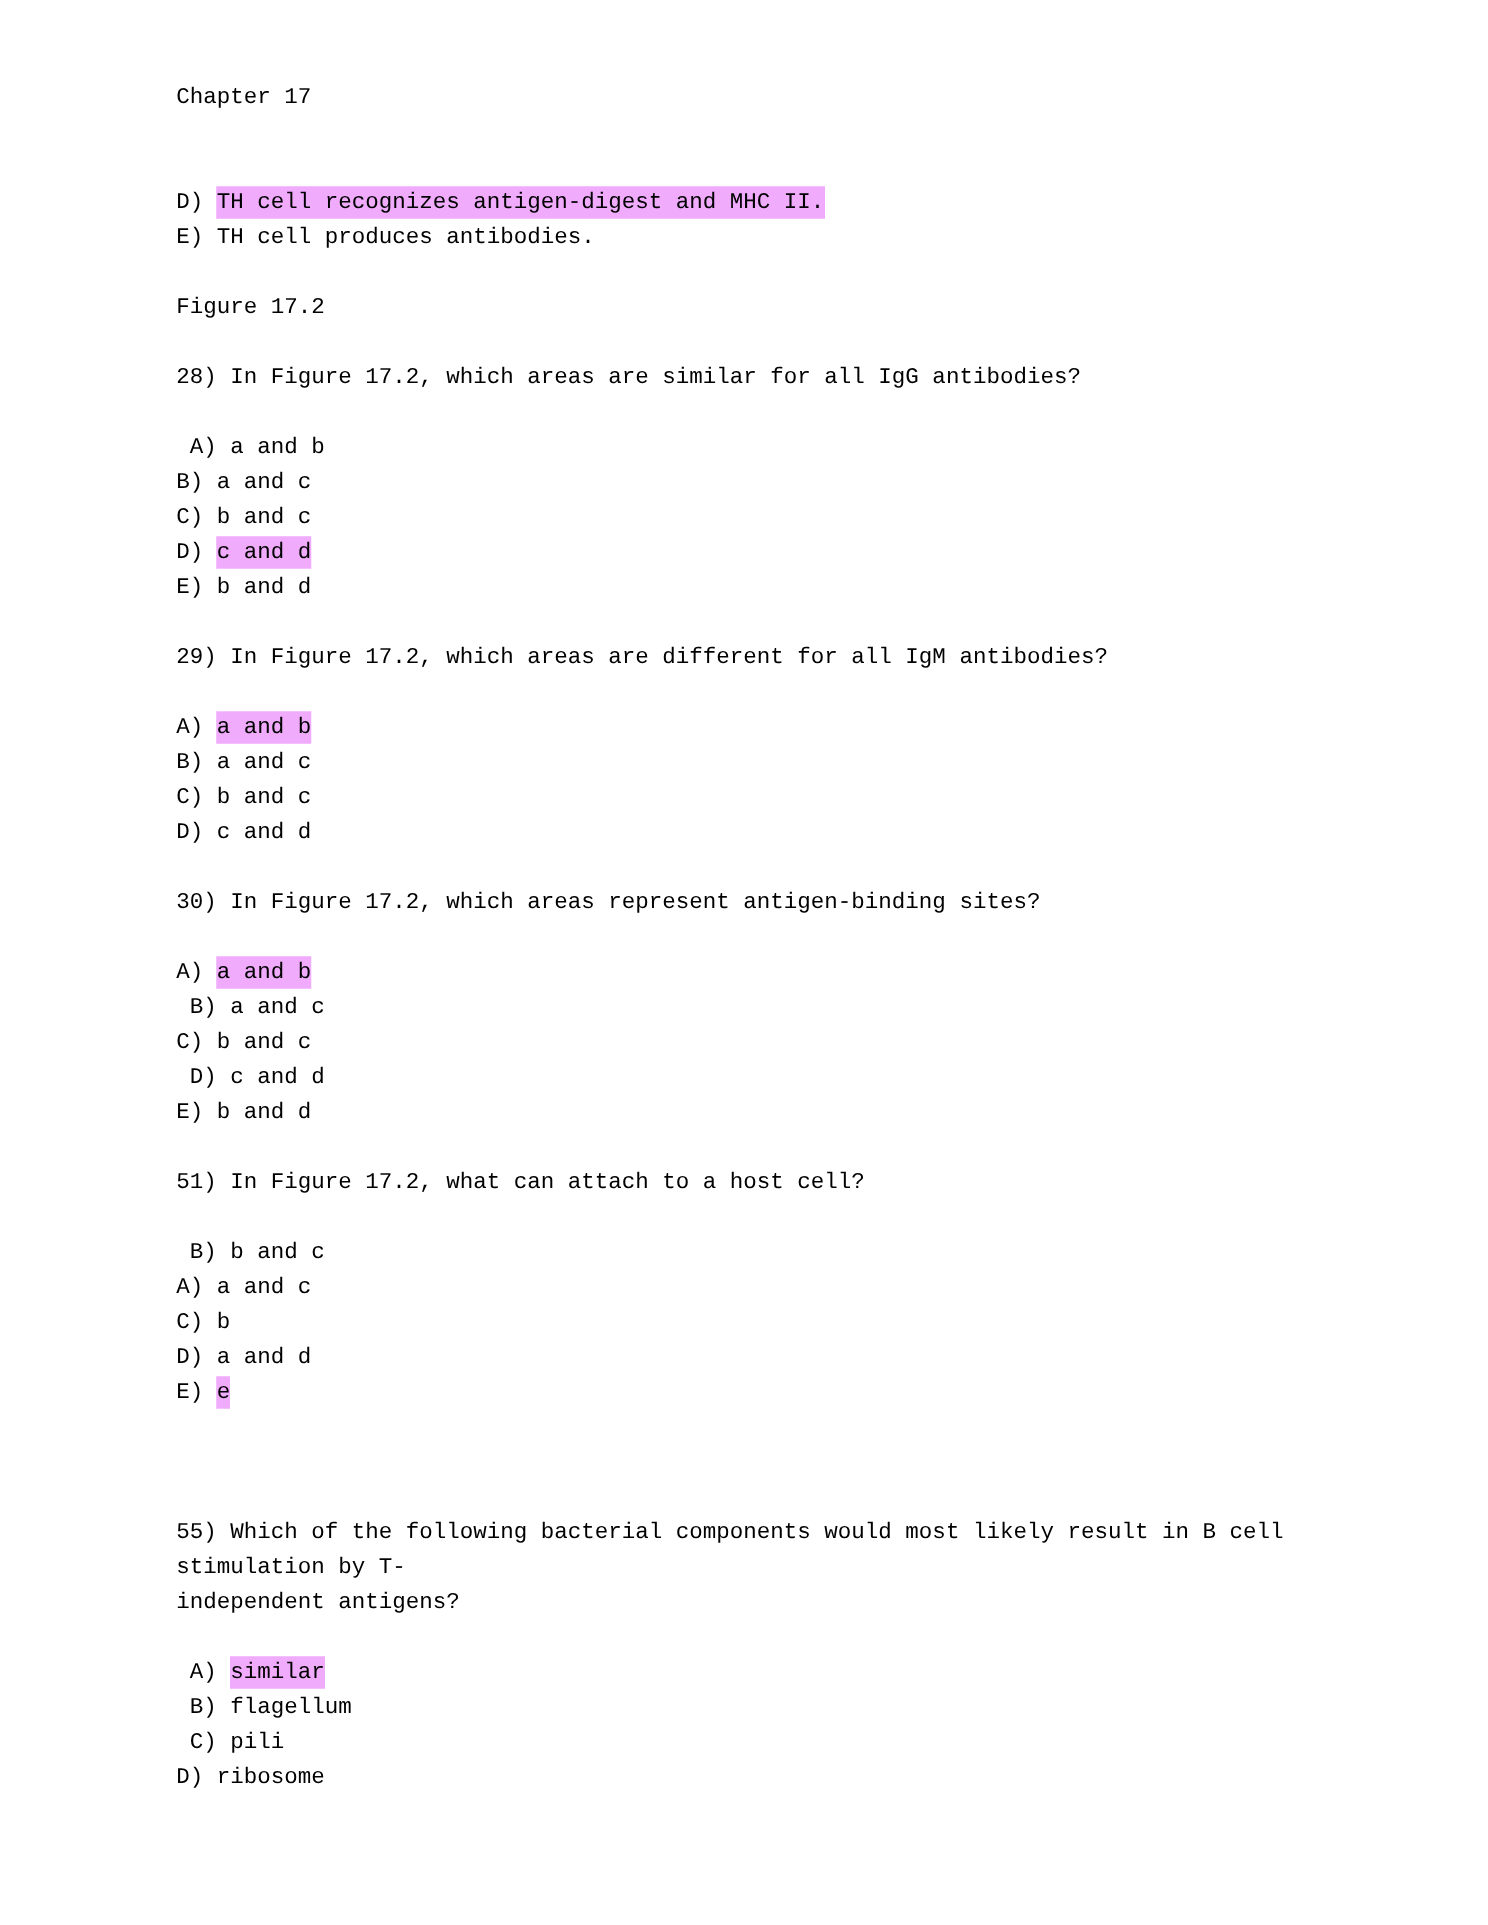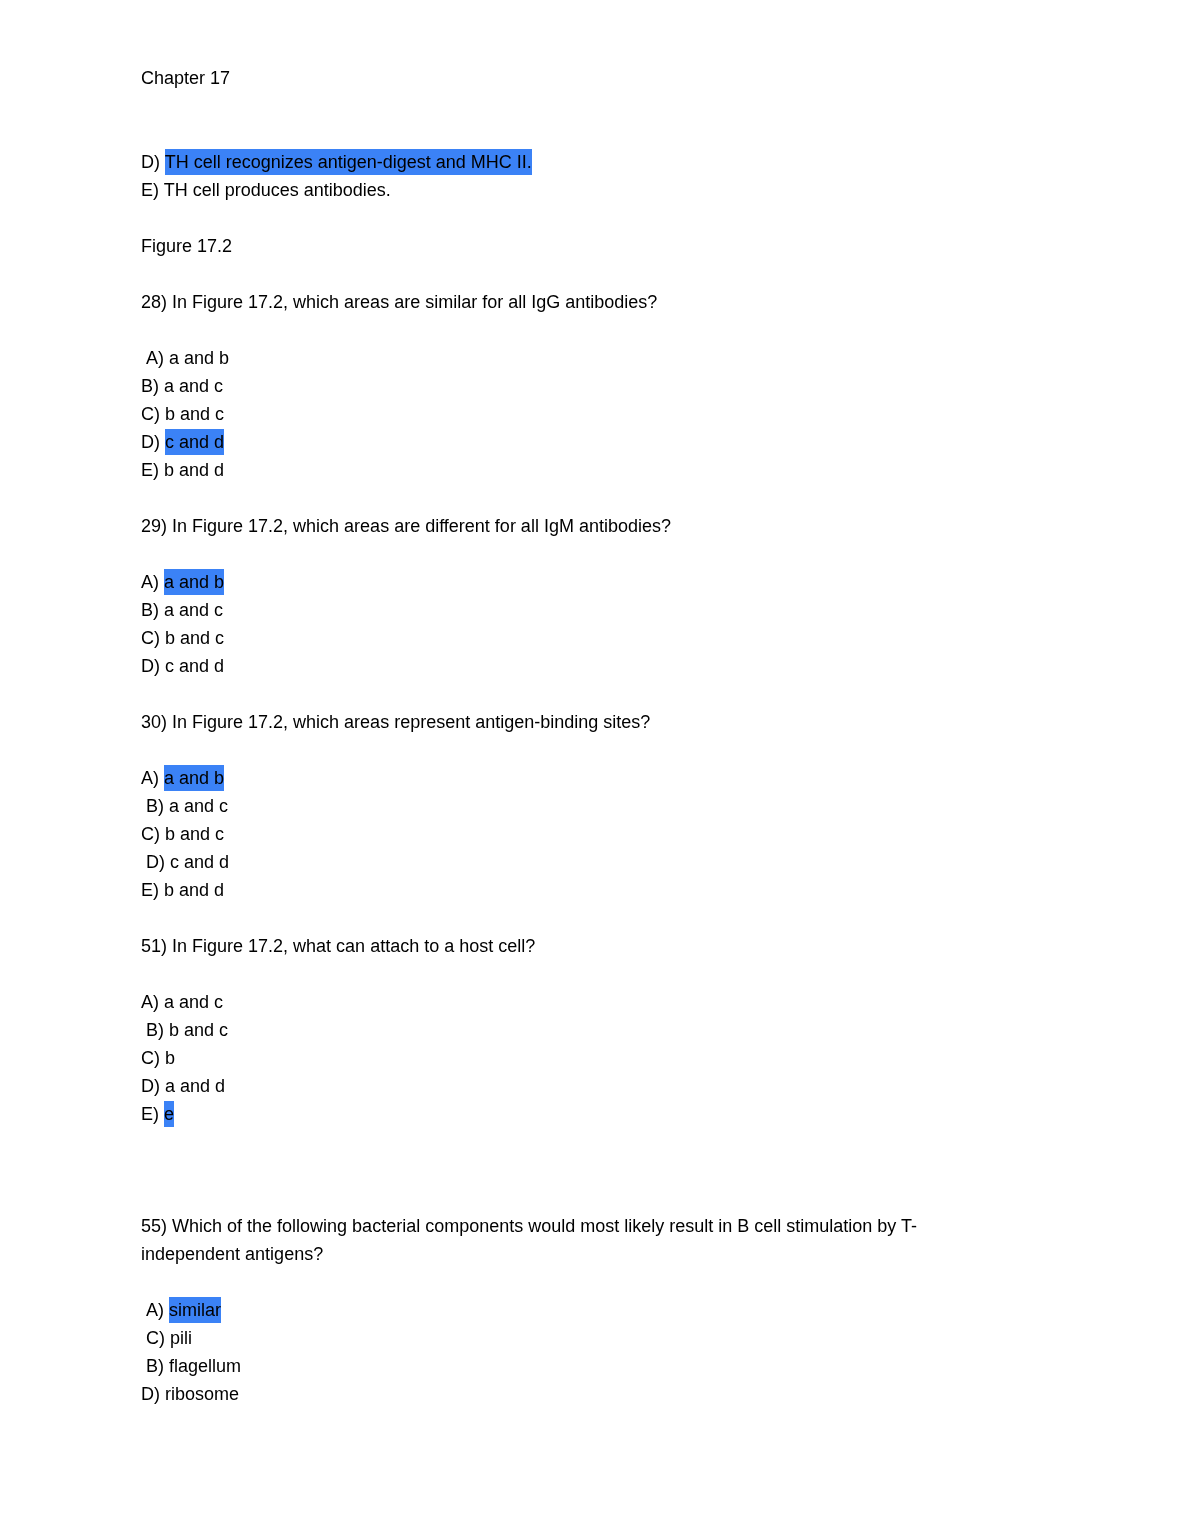--- a/index.html
+++ b/index.html
@@ -7,32 +7,32 @@
     padding: 0;
     background: #ffffff;
   }
   .page {
     position: relative;
     width: 1190px;
     height: 1540px;
     background: #ffffff;
     box-sizing: border-box;
     padding: 64px 90px 0 141px;
-    font-family: Liberation Sans, sans-serif;
+    font-family: Liberation Mono, monospace;
     font-size: 18px;
     line-height: 28px;
     color: #000000;
     overflow: hidden;
   }
   .line {
     min-height: 28px;
     white-space: pre-wrap;
   }
   .hl {
-    background: #3b82f6;
+    background: #f0abfc;
     padding: 3px 0px;
   }
 </style>
 </head>
 <body>
 
 <div class="page">
   <div id="document-content">
       <div class="line"><span>Chapter 17</span></div>
       <div class="line"></div>
@@ -60,29 +60,29 @@
       <div class="line"><span>30) In Figure 17.2, which areas represent antigen-binding sites?</span></div>
       <div class="line"></div>
       <div class="line"><span>A) </span><span class="hl">a and b</span></div>
       <div class="line"><span> B) a and c</span></div>
       <div class="line"><span>C) b and c</span></div>
       <div class="line"><span> D) c and d</span></div>
       <div class="line"><span>E) b and d</span></div>
       <div class="line"></div>
       <div class="line"><span>51) In Figure 17.2, what can attach to a host cell?</span></div>
       <div class="line"></div>
+      <div class="line"><span> B) b and c</span></div>
       <div class="line"><span>A) a and c</span></div>
-      <div class="line"><span> B) b and c</span></div>
       <div class="line"><span>C) b</span></div>
       <div class="line"><span>D) a and d</span></div>
       <div class="line"><span>E) </span><span class="hl">e</span></div>
       <div class="line"></div>
       <div class="line"></div>
       <div class="line"></div>
       <div class="line"><span>55) Which of the following bacterial components would most likely result in B cell stimulation by T-</span></div>
       <div class="line"><span>independent antigens?</span></div>
       <div class="line"></div>
       <div class="line"><span> A) </span><span class="hl">similar</span></div>
+      <div class="line"><span> B) flagellum</span></div>
       <div class="line"><span> C) pili</span></div>
-      <div class="line"><span> B) flagellum</span></div>
       <div class="line"><span>D) ribosome</span></div>
     </div>
 </div>
 
 </body></html>

